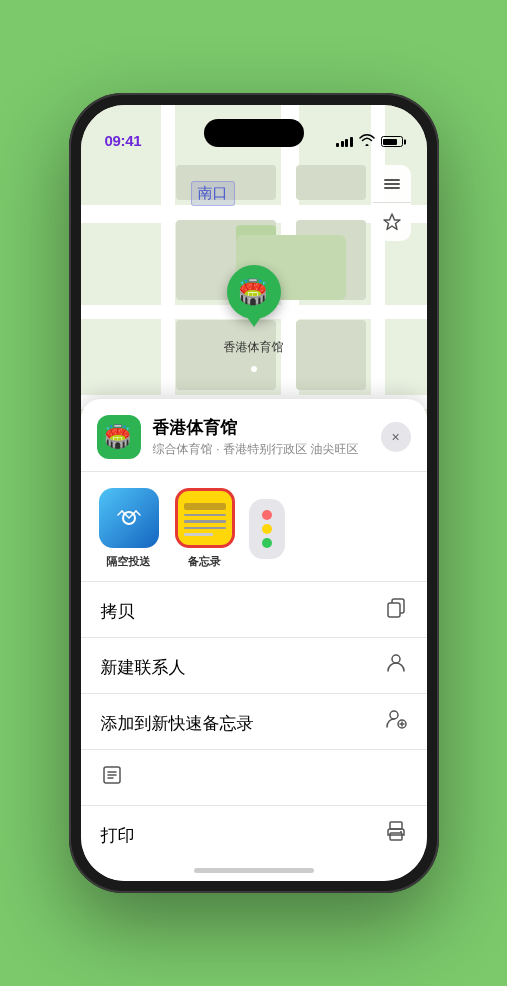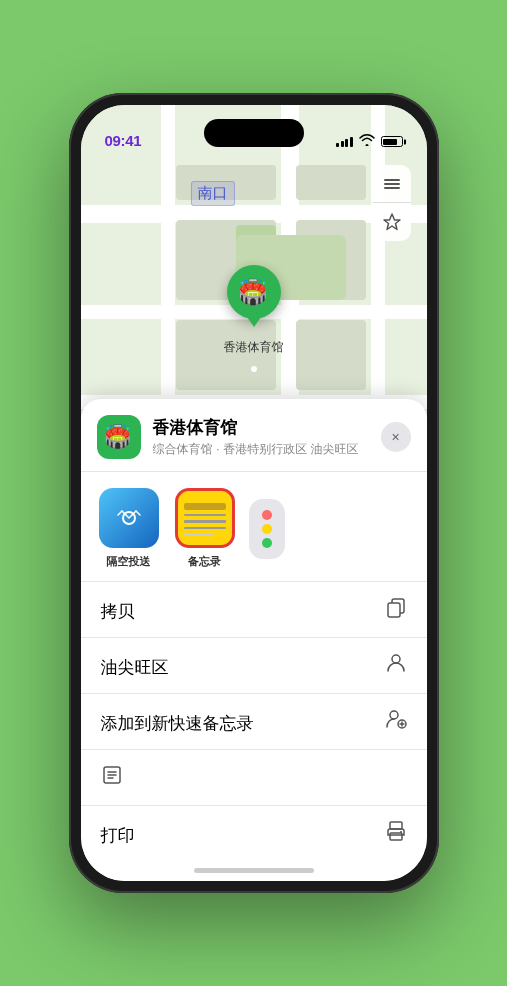--- a/index.html
+++ b/index.html
@@ -573,21 +573,21 @@
           <span class="action-text">拷贝</span>
           <span class="action-icon">
             <svg width="22" height="22" viewBox="0 0 22 22" fill="none">
               <rect x="7" y="3" width="12" height="14" rx="2" stroke="#555" stroke-width="1.5" fill="none"></rect>
               <rect x="3" y="7" width="12" height="14" rx="2" stroke="#555" stroke-width="1.5" fill="white"></rect>
             </svg>
           </span>
         </div>
 
         <div class="action-item">
-          <span class="action-text">油尖旺区</span>
+          <span class="action-text">新建联系人</span>
           <span class="action-icon">
             <svg width="22" height="22" viewBox="0 0 22 22" fill="none">
               <circle cx="11" cy="7" r="4" stroke="#555" stroke-width="1.5" fill="none"></circle>
               <path d="M3 19c0-4.4 3.6-8 8-8s8 3.6 8 8" stroke="#555" stroke-width="1.5" stroke-linecap="round" fill="none"></path>
             </svg>
           </span>
         </div>
 
         <div class="action-item">
           <span class="action-text">添加到新快速备忘录</span>

